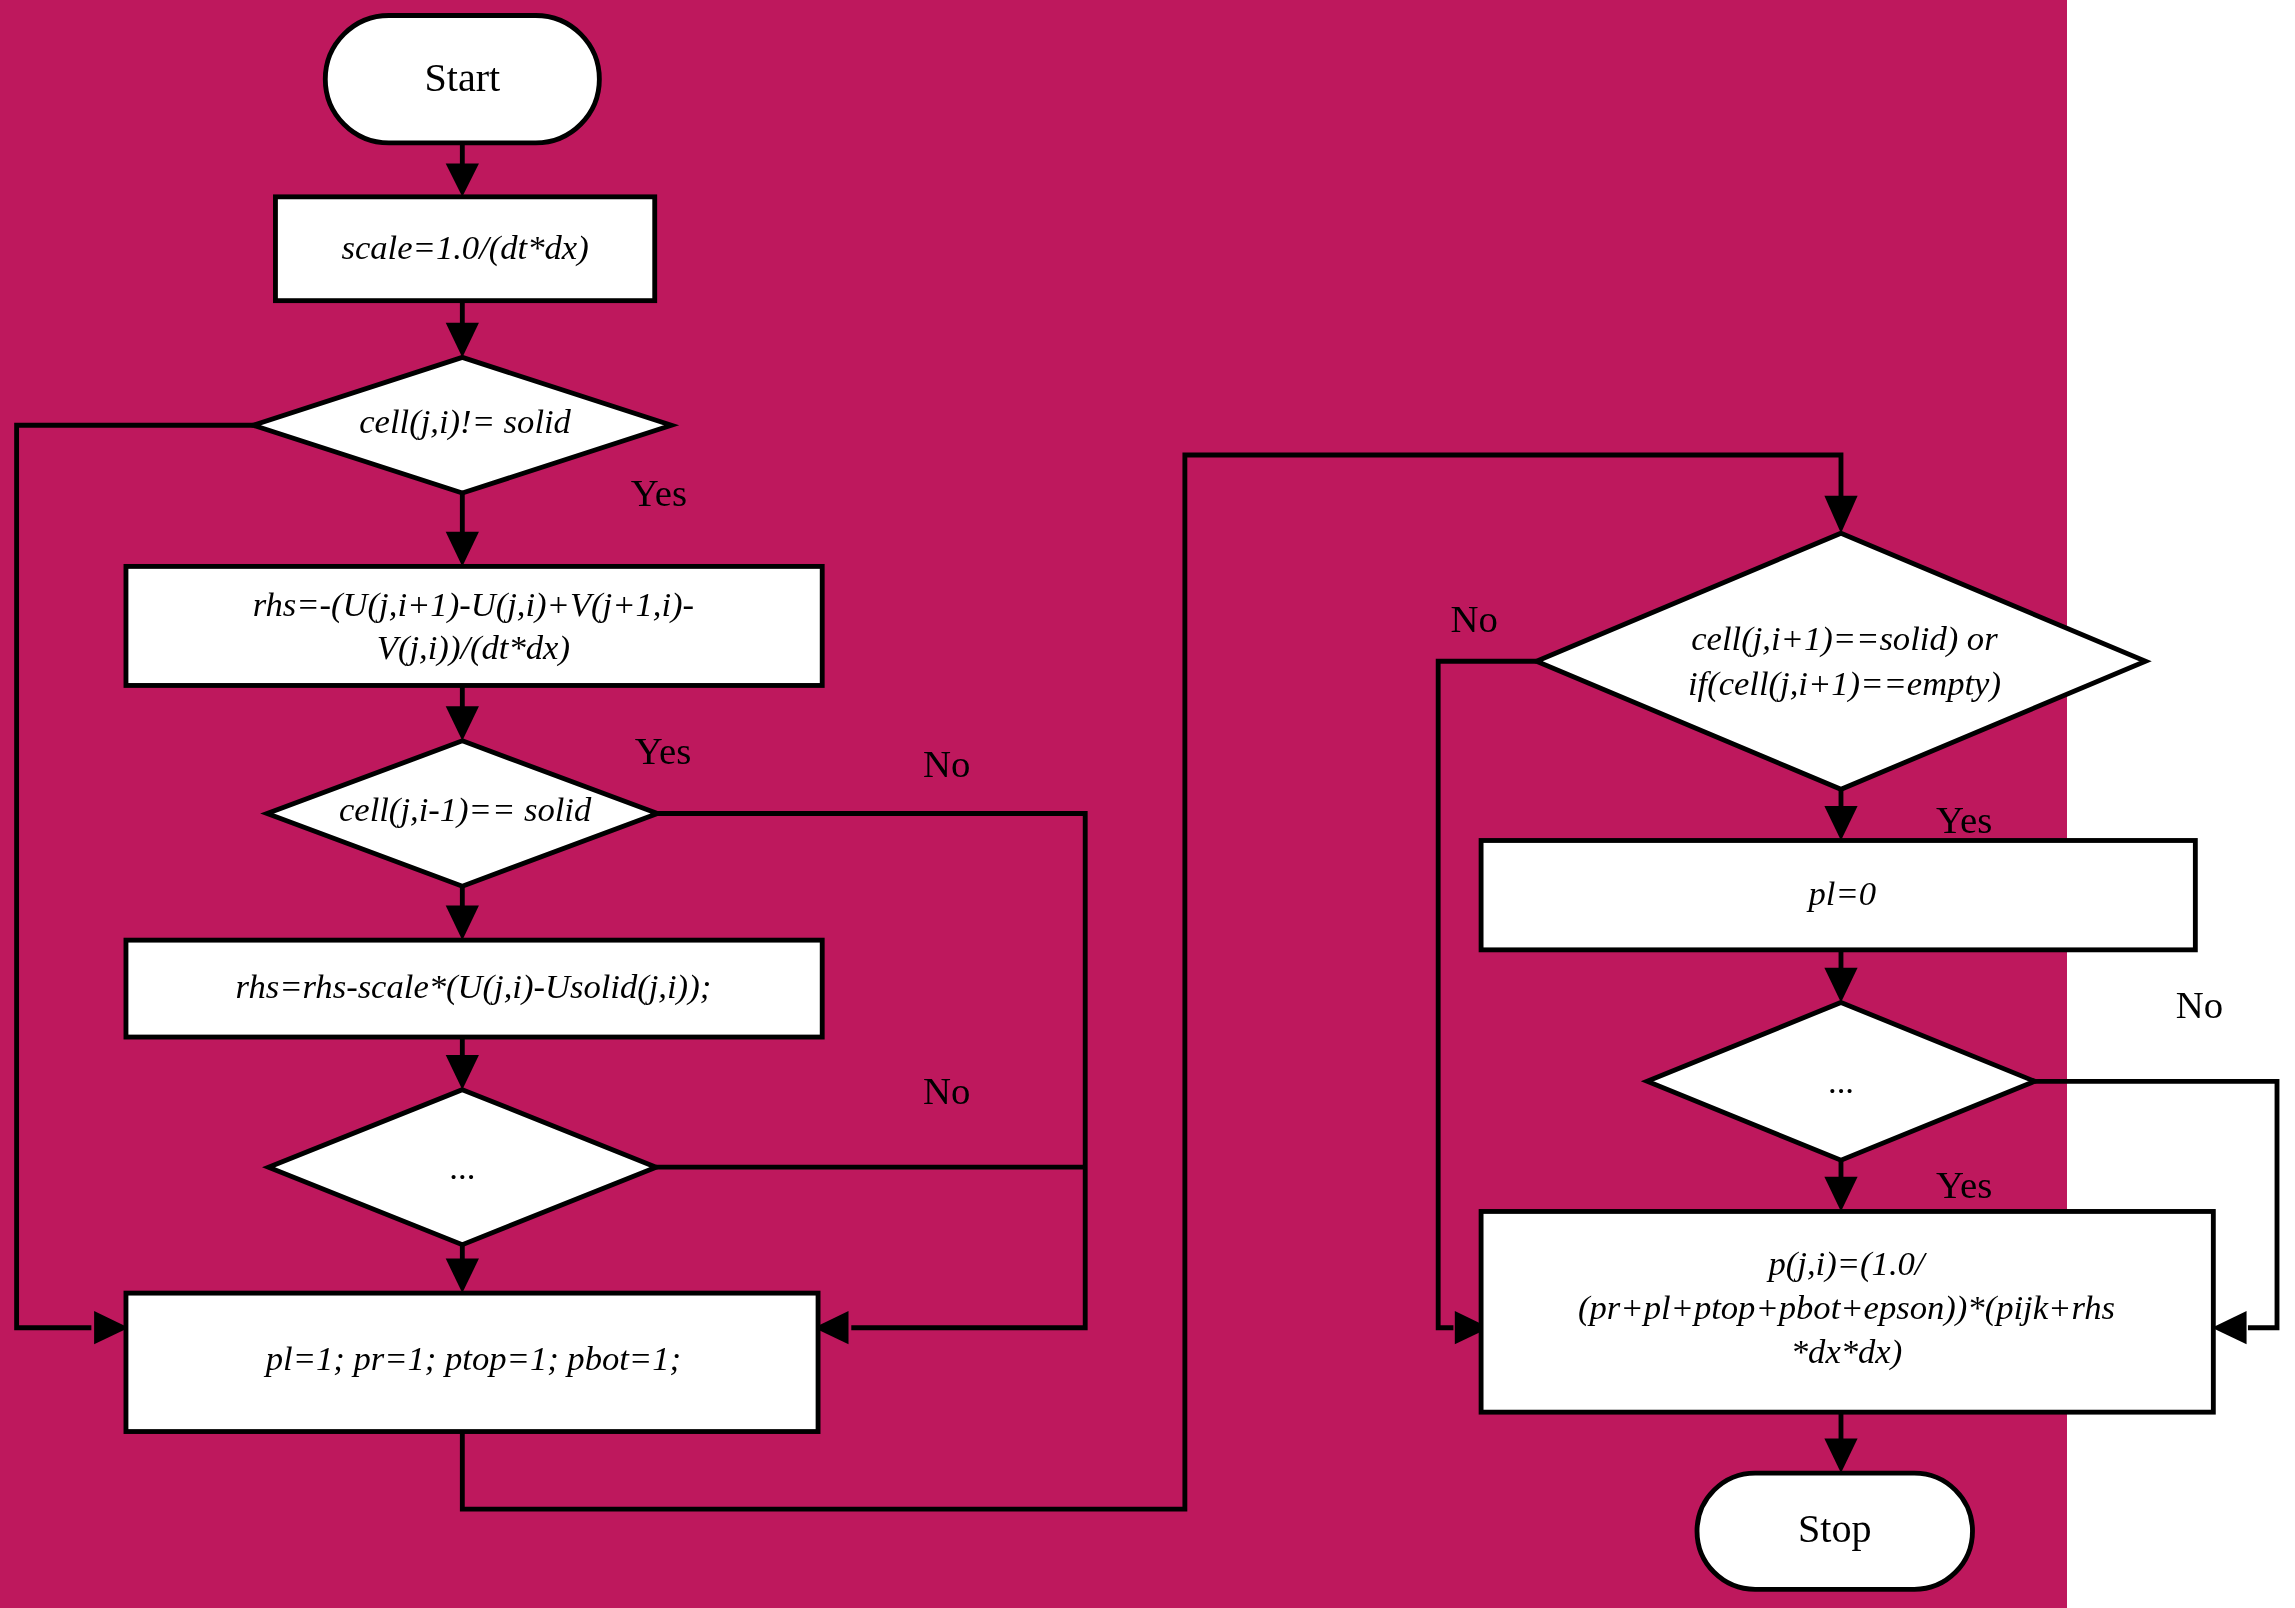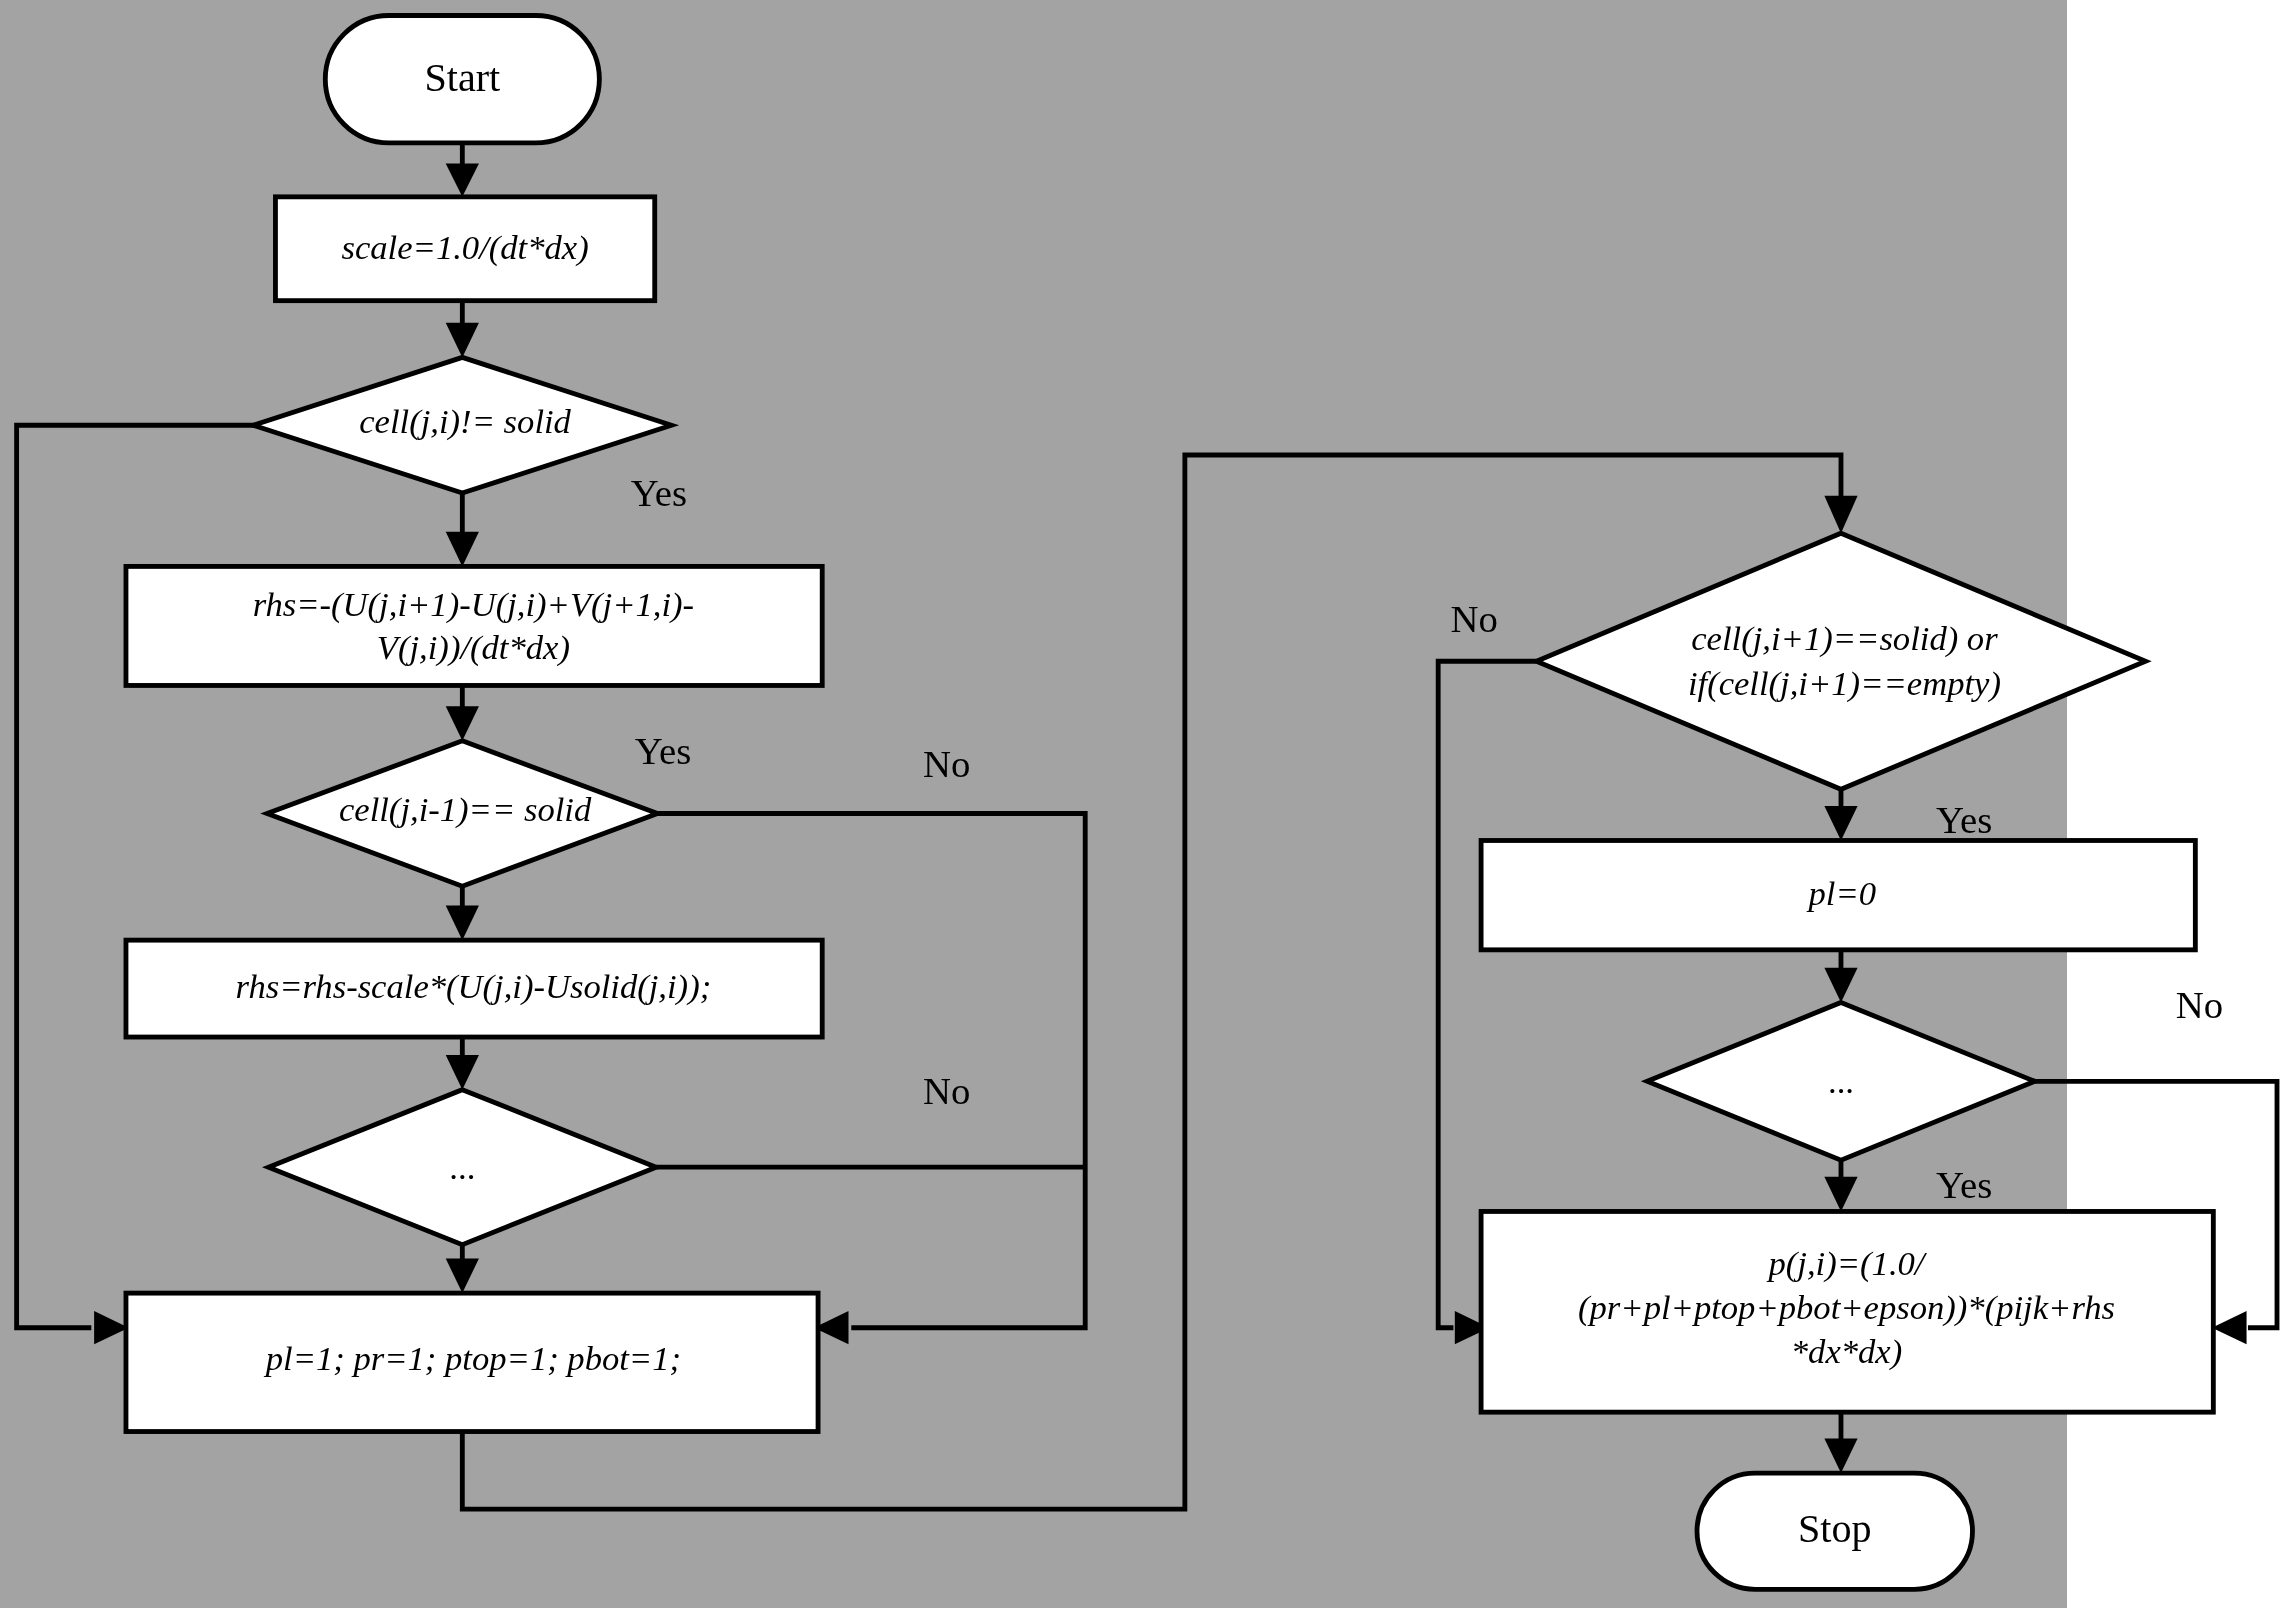--- a/index.html
+++ b/index.html
@@ -4,21 +4,21 @@
 <style>
   html, body {
     margin: 0;
     padding: 0;
     background: #ffffff;
   }
   #flowchart-root {
     position: relative;
     width: 2067px;
     height: 1609px;
-    background: #a3a3a3;
+    background: #be185d;
     font-family: "Liberation Serif", "DejaVu Serif", serif;
   }
   svg#flow-svg {
     position: absolute;
     top: 0;
     left: 0;
     width: 2295px;
     height: 1609px;
     display: block;
   }

